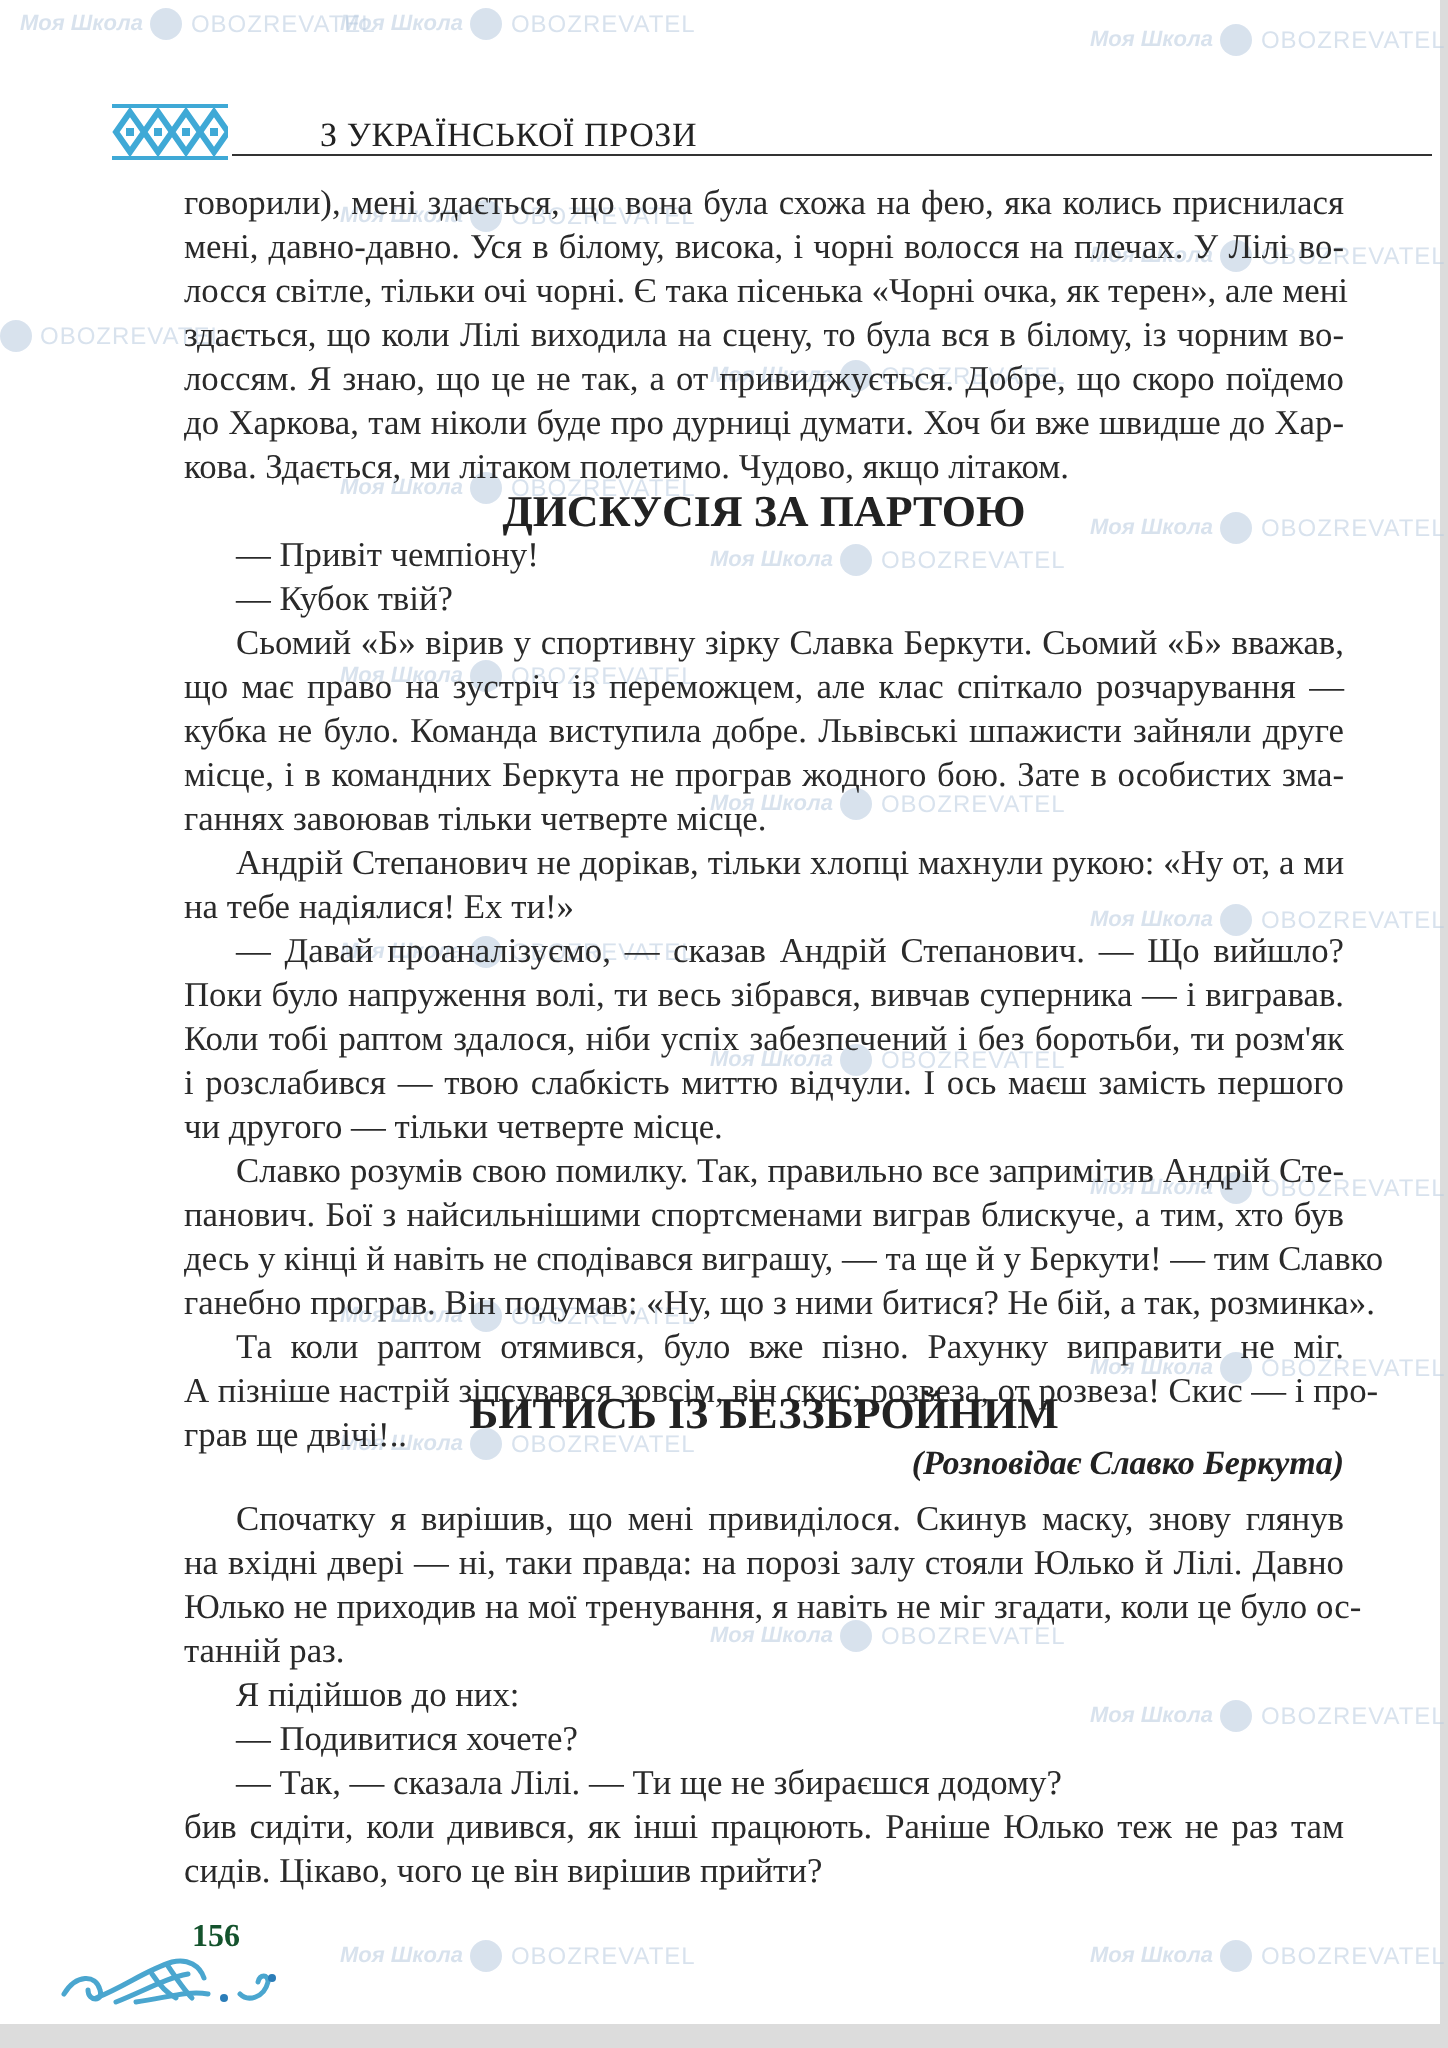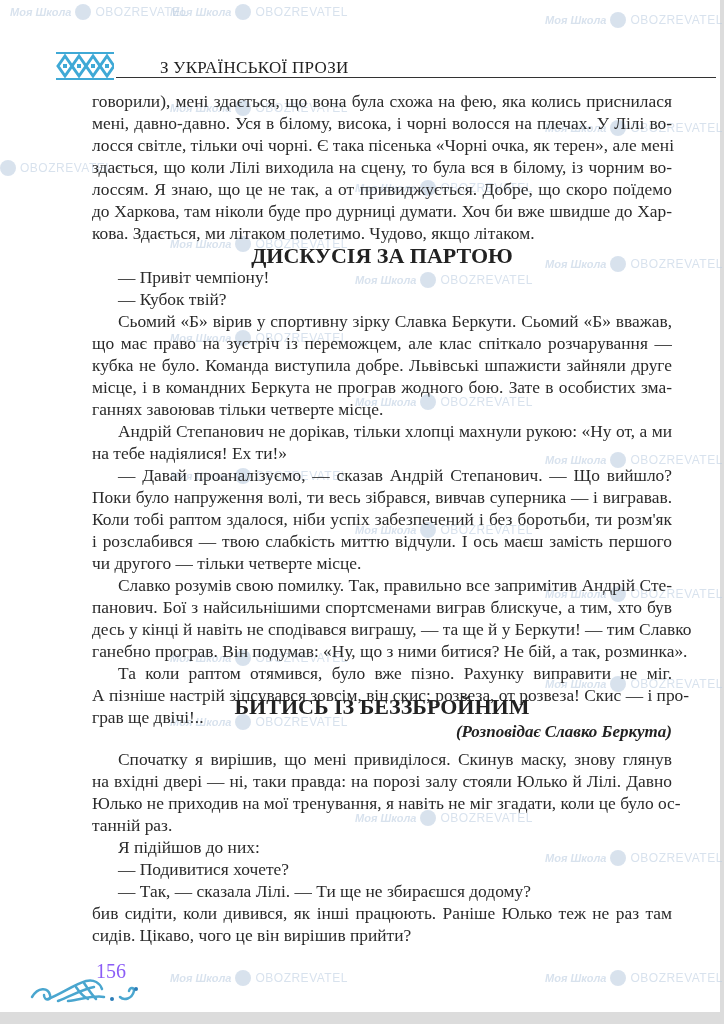--- a/index.html
+++ b/index.html
@@ -60,22 +60,22 @@
     font-family: "Liberation Serif", serif; font-weight: bold;
     font-size: 22px; color: #222; z-index: 2;
   }
   .subheading {
     position: absolute; left: 92px; width: 580px; text-align: right;
     font-family: "Liberation Serif", serif; font-weight: bold; font-style: italic;
     font-size: 17px; color: #222; z-index: 2;
   }
   .page-number {
     position: absolute; left: 96px; top: 960px;
-    font-family: "Liberation Serif", serif; font-weight: normal;
-    font-size: 20px; color: #8b5cf6; z-index: 3;
+    font-family: "Liberation Serif", serif; font-weight: bold;
+    font-size: 16px; color: #14532d; z-index: 3;
   }
   .wave {
     position: absolute; left: 28px; top: 975px; width: 112px; height: 30px; z-index: 2;
   }
 </style>
 </head>
 <body>
 
 <div class="page">
 

